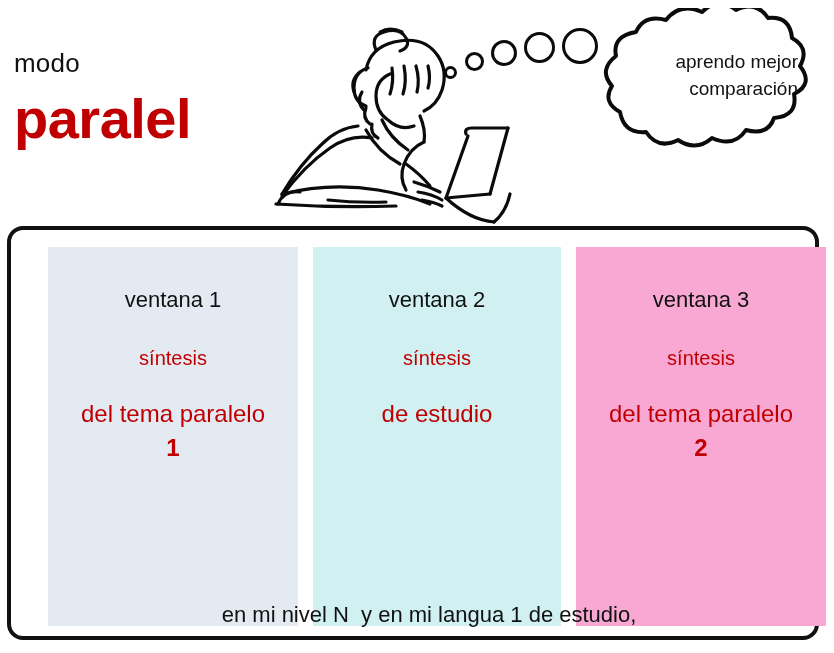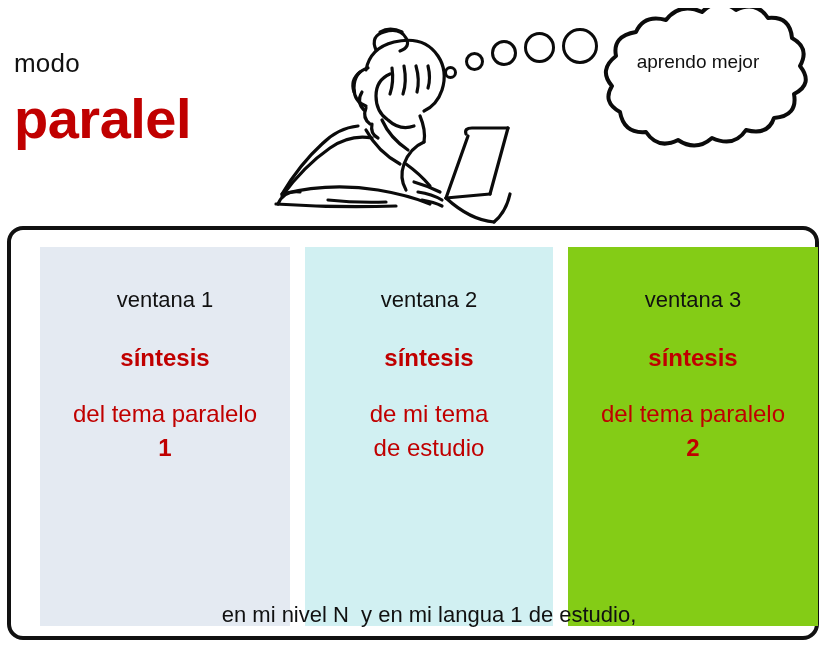--- a/index.html
+++ b/index.html
@@ -92,38 +92,38 @@
   #bubble-text {
     position: absolute;
     left: 30px;
     top: 40px;
     width: 200px;
     text-align: center;
     font-size: 19px;
     line-height: 27px;
     color: #111111;
   }
-  #bubble-text span { display: block; }
+  #bubble-text span { display: block; text-align: right; }
 
   
   #panel {
     position: absolute;
     left: 7px;
     top: 226px;
     width: 812px;
     height: 414px;
     border: 4px solid #111111;
     border-radius: 16px;
     box-sizing: border-box;
     background: #ffffff;
   }
 
   #columns {
     position: absolute;
-    left: 9px; top: 0;
+    left: 17px; top: 0;
     width: 100%;
     height: 100%;
   }
 
   .column {
     position: absolute;
     top: 17px;
     height: 379px;
     box-sizing: border-box;
   }
@@ -140,23 +140,23 @@
     font-size: 22px;
     line-height: 26px;
     color: #111111;
   }
   .col-synthesis {
     position: absolute;
     left: 0;
     top: 97px;
     width: 100%;
     text-align: center;
-    font-size: 24px;
+    font-size: 20px;
     line-height: 28px;
-    font-weight: bold;
+    font-weight: normal;
     color: #C00000;
   }
   .col-detail {
     position: absolute;
     left: 0;
     top: 150px;
     width: 100%;
     text-align: center;
     font-size: 24px;
     line-height: 34px;
@@ -264,46 +264,46 @@
                q4 22 -20 24
                q-6 18 -28 12
                q-12 18 -34 8
                q-16 14 -34 2
                q-20 10 -32 -8
                q-22 2 -26 -20
                q-18 -10 -8 -26 z" fill="#ffffff" stroke="#0b0b0b" stroke-width="4" stroke-linejoin="round"></path>
     </svg>
     <div id="bubble-text">
       <span>aprendo mejor</span>
+      <span>comparación</span>
     </div>
   </div>
 </div>
 
 <div id="panel">
   <div id="columns">
 
     <div id="column-0" class="column" style="background: rgb(228, 234, 242);">
       <div class="col-window-label">ventana 1</div>
       <div class="col-synthesis">síntesis</div>
       <div class="col-detail">
         <span class="line">del tema paralelo</span>
         <span class="line bold">1</span>
       </div>
     </div>
 
     <div id="column-1" class="column" style="background: rgb(209, 240, 242);">
       <div class="col-window-label">ventana 2</div>
       <div class="col-synthesis">síntesis</div>
       <div class="col-detail">
-        <span class="line">de mi tema</span>
         <span class="line">de estudio</span>
       </div>
     </div>
 
-    <div id="column-2" class="column" style="background: #84cc16;">
+    <div id="column-2" class="column" style="background: #f9a8d4;">
       <div class="col-window-label">ventana 3</div>
       <div class="col-synthesis">síntesis</div>
       <div class="col-detail">
         <span class="line">del tema paralelo</span>
         <span class="line bold">2</span>
       </div>
     </div>
 
   </div>
 

